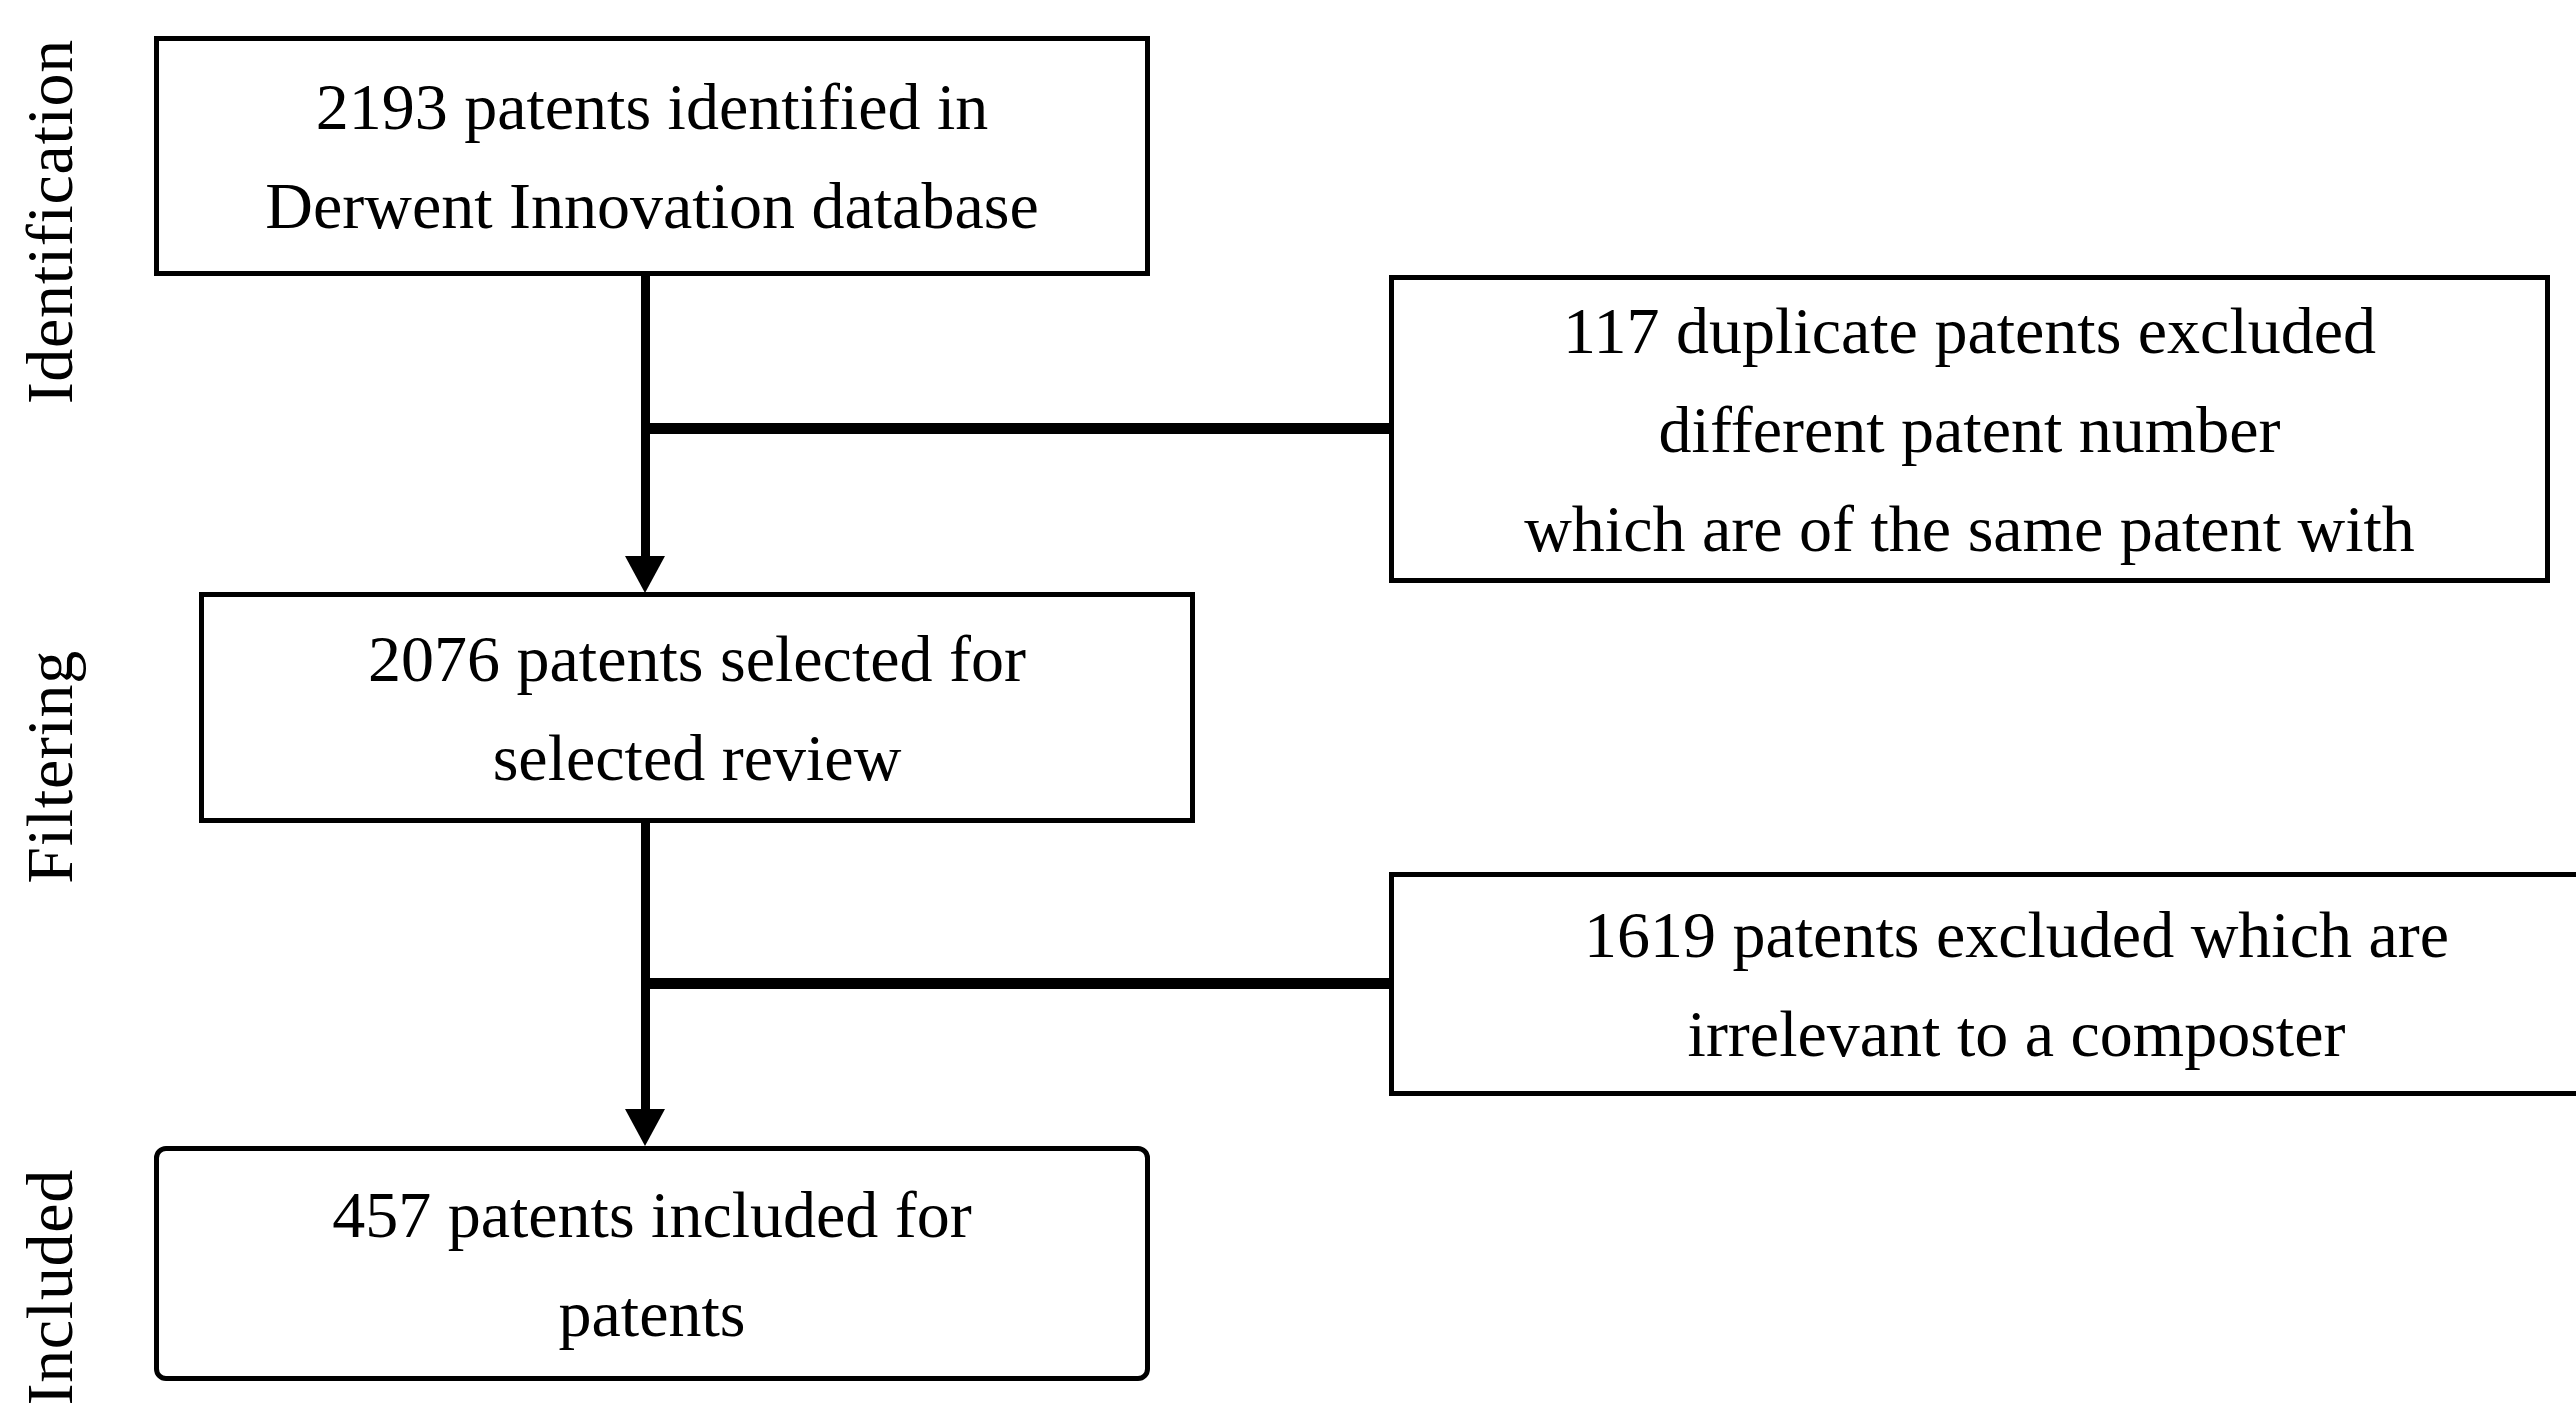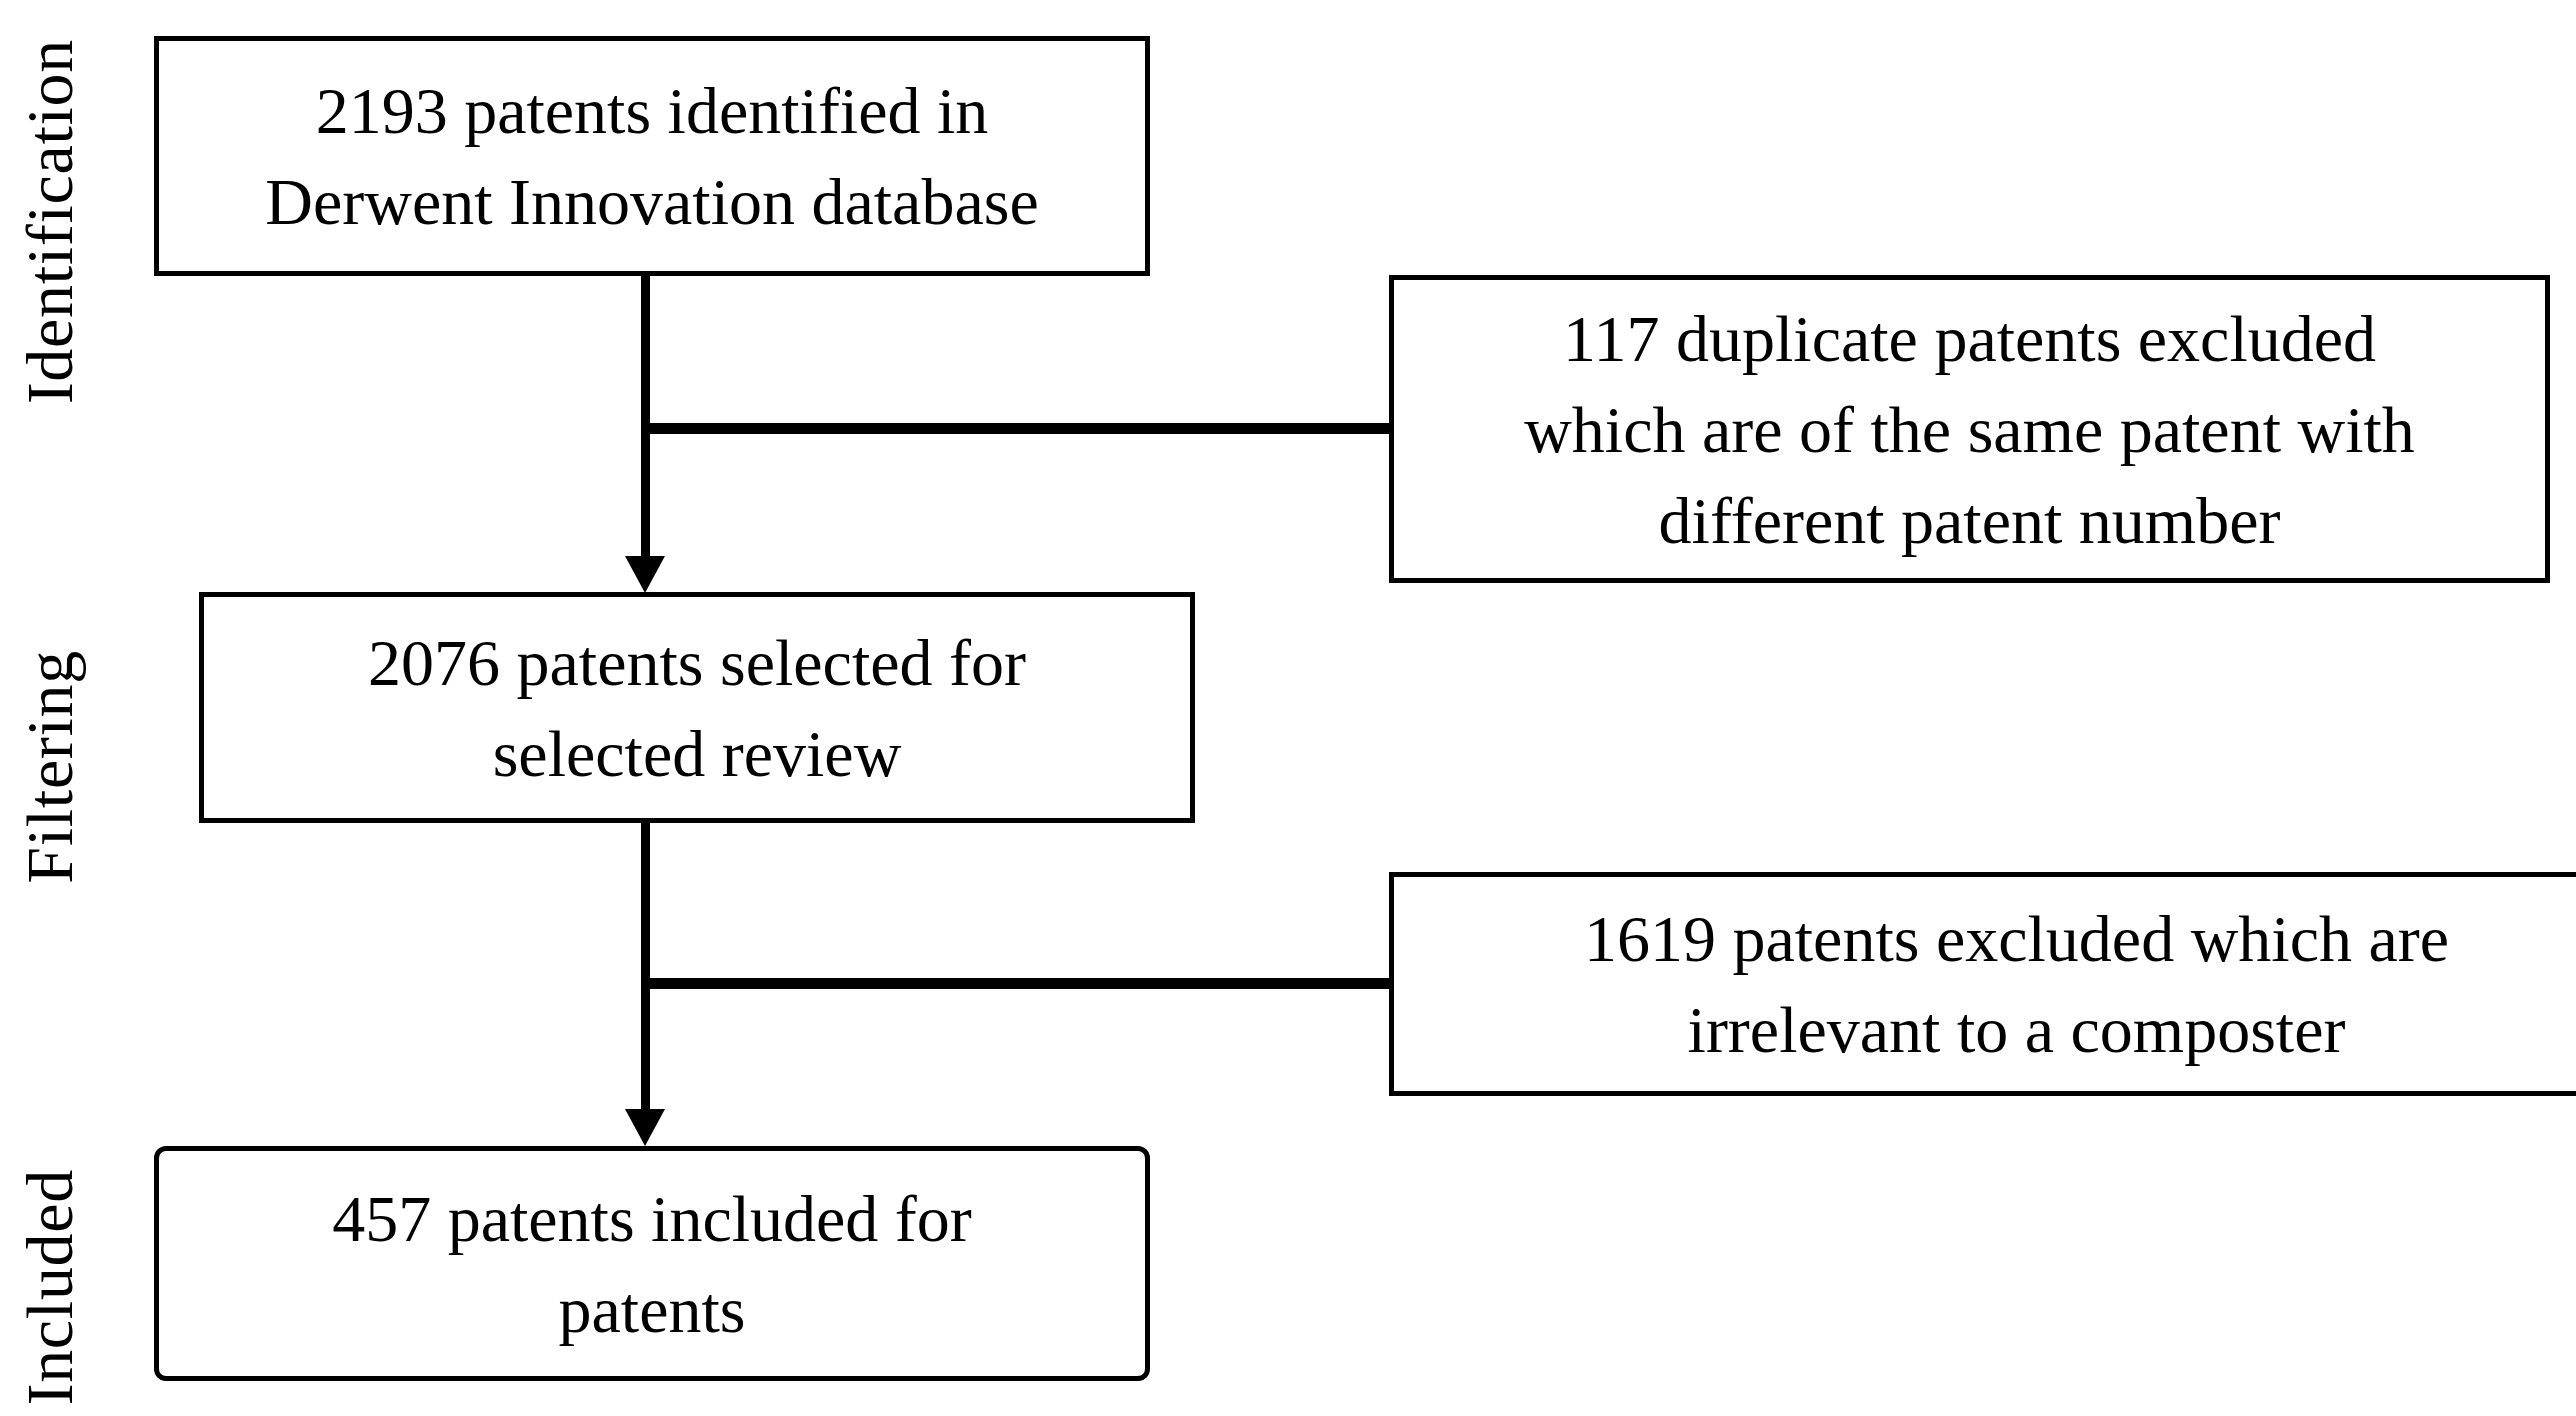--- a/index.html
+++ b/index.html
@@ -40,20 +40,21 @@
     position: absolute;
     background: #ffffff;
     border: 5.2px solid #000000;
     display: flex;
     flex-direction: column;
     justify-content: center;
     align-items: center;
     text-align: center;
     font-size: 66px;
     line-height: 91px;
+    gap: 8px;
   }
   .box-identified { left: 154px;  top: 36px;   width: 996px; height: 240px; }
   .box-selected   { left: 154px;  top: 592px;  width: 996px; height: 231px; margin-left: 45px; }
   .box-included   { left: 154px;  top: 1146px; width: 996px; height: 235px; border-radius: 12px; }
   .box-duplicates { left: 1389px; top: 275px;  width: 1161px; height: 308px; }
   .box-irrelevant { left: 1389px; top: 872px; width: 1255px; height: 224px; }
 
   
   .vline, .hline { position: absolute; background: #000000; }
   .vline-1 { left: 641px; top: 276px;  width: 9px; height: 282px; }
@@ -96,22 +97,22 @@
     <div>selected review</div>
   </div>
 
   <div class="box box-included">
     <div>457 patents included for</div>
     <div>patents</div>
   </div>
 
   <div class="box box-duplicates">
     <div>117 duplicate patents excluded</div>
+    <div>different patent number</div>
     <div>which are of the same patent with</div>
-    <div>different patent number</div>
   </div>
 
   <div class="box box-irrelevant">
     <div>1619 patents excluded which are</div>
     <div>irrelevant to a composter</div>
   </div>
 
   <div class="vline vline-1"></div>
   <div class="arrowhead arrowhead-1"></div>
   <div class="hline hline-1"></div>

